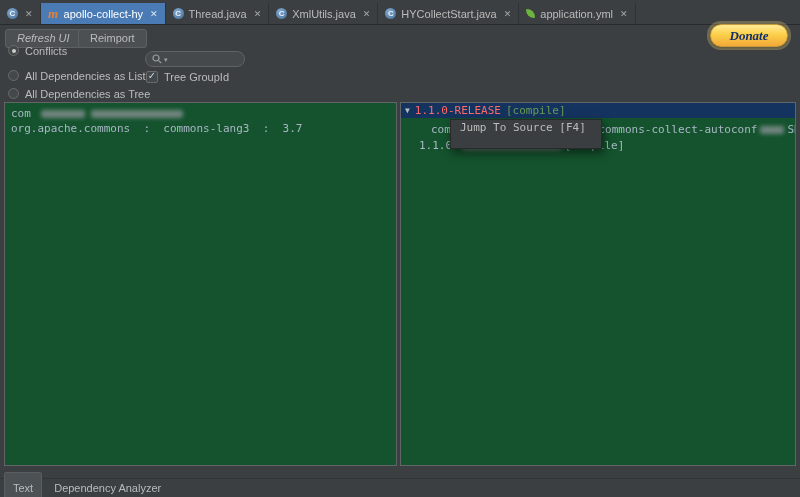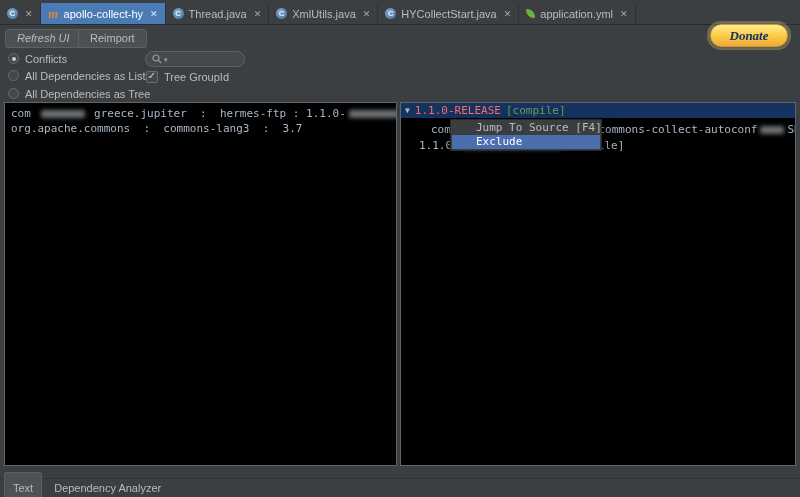--- a/index.html
+++ b/index.html
@@ -83,21 +83,21 @@
   .cbox {
     width:12px; height:12px; box-sizing:border-box; background:#43494a;
     border:1px solid #6b6b6b; border-radius:2px; display:flex;
     align-items:center; justify-content:center; flex:0 0 auto;
   }
   .cbox .mark { color:#ccd9e8; font-size:10px; line-height:1; margin-top:-1px; }
 
   
   .panel {
     position:absolute; top:102px; height:364px; box-sizing:border-box;
-    background:#000000; border:1px solid #616568; overflow:hidden;
+    background:#14532d; border:1px solid #616568; overflow:hidden;
     font-family:"DejaVu Sans Mono", monospace; font-size:11px; color:#a9b7c6;
   }
   #left-panel { left:4px; width:393px; padding-top:3px; }
   #right-panel { left:400px; width:396px; }
 
   .dep-row { height:15px; display:flex; align-items:center; padding-left:6px; white-space:pre; }
   .redacted {
     display:inline-block; height:8px; background:#90959a; border-radius:2px;
     filter:blur(2px); opacity:0.75; margin:0 3px; flex:0 0 auto;
   }
@@ -111,22 +111,22 @@
   .tree-root .scope { color:#6a9955; }
 
   .tree-row { position:absolute; height:15px; display:flex; align-items:center; white-space:pre; }
 
   .ctx-menu {
     position:absolute; left:49px; top:16px; width:148px; z-index:5;
     background:#3b3e40; border:1px solid #27292a; padding:1px;
     box-shadow:2px 4px 9px rgba(0,0,0,0.5);
   }
   .ctx-item {
-    height:14px; line-height:14px; font-size:11px; color:#bbbbbb;
-    padding-left:24px; white-space:pre; font-family:"DejaVu Sans Mono", monospace;
+    height:26px; line-height:14px; font-size:11px; color:#bbbbbb;
+    padding-left:8px; white-space:pre; font-family:"DejaVu Sans Mono", monospace;
     cursor:pointer;
   }
   .ctx-item.selected { background:#4b6eaf; color:#ffffff; }
 
   
   .bottombar {
     position:absolute; left:0; right:0; bottom:0; height:18px;
     background:#3c3f41; border-top:1px solid #323537;
     display:flex; align-items:center; gap:4px; padding-left:4px;
   }
@@ -177,21 +177,21 @@
 
   <div class="search">
     <svg width="10" height="10" viewBox="0 0 10 10">
       <circle cx="4" cy="4" r="3" fill="none" stroke="#9aa0a6" stroke-width="1.2"></circle>
       <line x1="6.4" y1="6.4" x2="9.2" y2="9.2" stroke="#9aa0a6" stroke-width="1.2"></line>
     </svg>
     <span class="chev">▾</span>
   </div>
 
   <div id="radios">
-      <div class="radio-row" style="top: 52px;">
+      <div class="radio-row" style="top: 44px;">
         <span class="radio sel"></span>
         <span>Conflicts</span>
       </div>
       <div class="radio-row" style="top: 69px; text-align: center;">
         <span class="radio"></span>
         <span>All Dependencies as List</span>
       </div>
       <div class="radio-row" style="top: 87px; justify-content: center;">
         <span class="radio"></span>
         <span>All Dependencies as Tree</span>
@@ -199,37 +199,36 @@
     </div>
 
   <div class="check-row">
     <span class="cbox">
         <span class="mark">✓</span>
       </span>
     <span>Tree GroupId</span>
   </div>
 
   <div class="panel" id="left-panel">
-      <div class="dep-row"><span>com </span><span class="redacted" style="width: 44px;"></span><span> greece.jupiter  :  hermes-ftp : 1.1.0-</span><span class="redacted" style="width: 92px;"></span></div>
+      <div class="dep-row"><span>com </span><span class="redacted" style="width: 44px;"></span><span class="redacted" style="width: 92px;"></span></div>
       <div class="dep-row"><span>org.apache.commons  :  commons-lang3  :  3.7</span></div>
     </div>
 
   <div class="panel" id="right-panel">
     <div class="tree-root">
       <span class="exp">▼</span>
       <span class="ver">1.1.0-RELEASE</span>
       <span class="scope">[compile]</span>
     </div>
     <div id="tree-rows">
         <div class="tree-row" style="top: 19px; left: 30px;"><span>com.</span><span class="redacted" style="width: 135px;"></span><span>commons-collect-autoconf</span><span class="redacted" style="width: 24px;"></span><span>SH</span></div>
         <div class="tree-row" style="top: 35px; left: 18px;"><span>1.1.0-</span><span class="redacted" style="width: 100px;"></span><span>[compile]</span></div>
       </div>
     <div class="ctx-menu" id="ctx-menu">
         <div class="ctx-item">Jump To Source [F4]</div>
-        <div class="ctx-item selected">Exclude</div>
       </div>
   </div>
 
   <div class="bottombar" id="bottombar">
       <div class="btab boxed">Text</div>
       <div class="btab">Dependency Analyzer</div>
     </div>
 
 </div>
 

